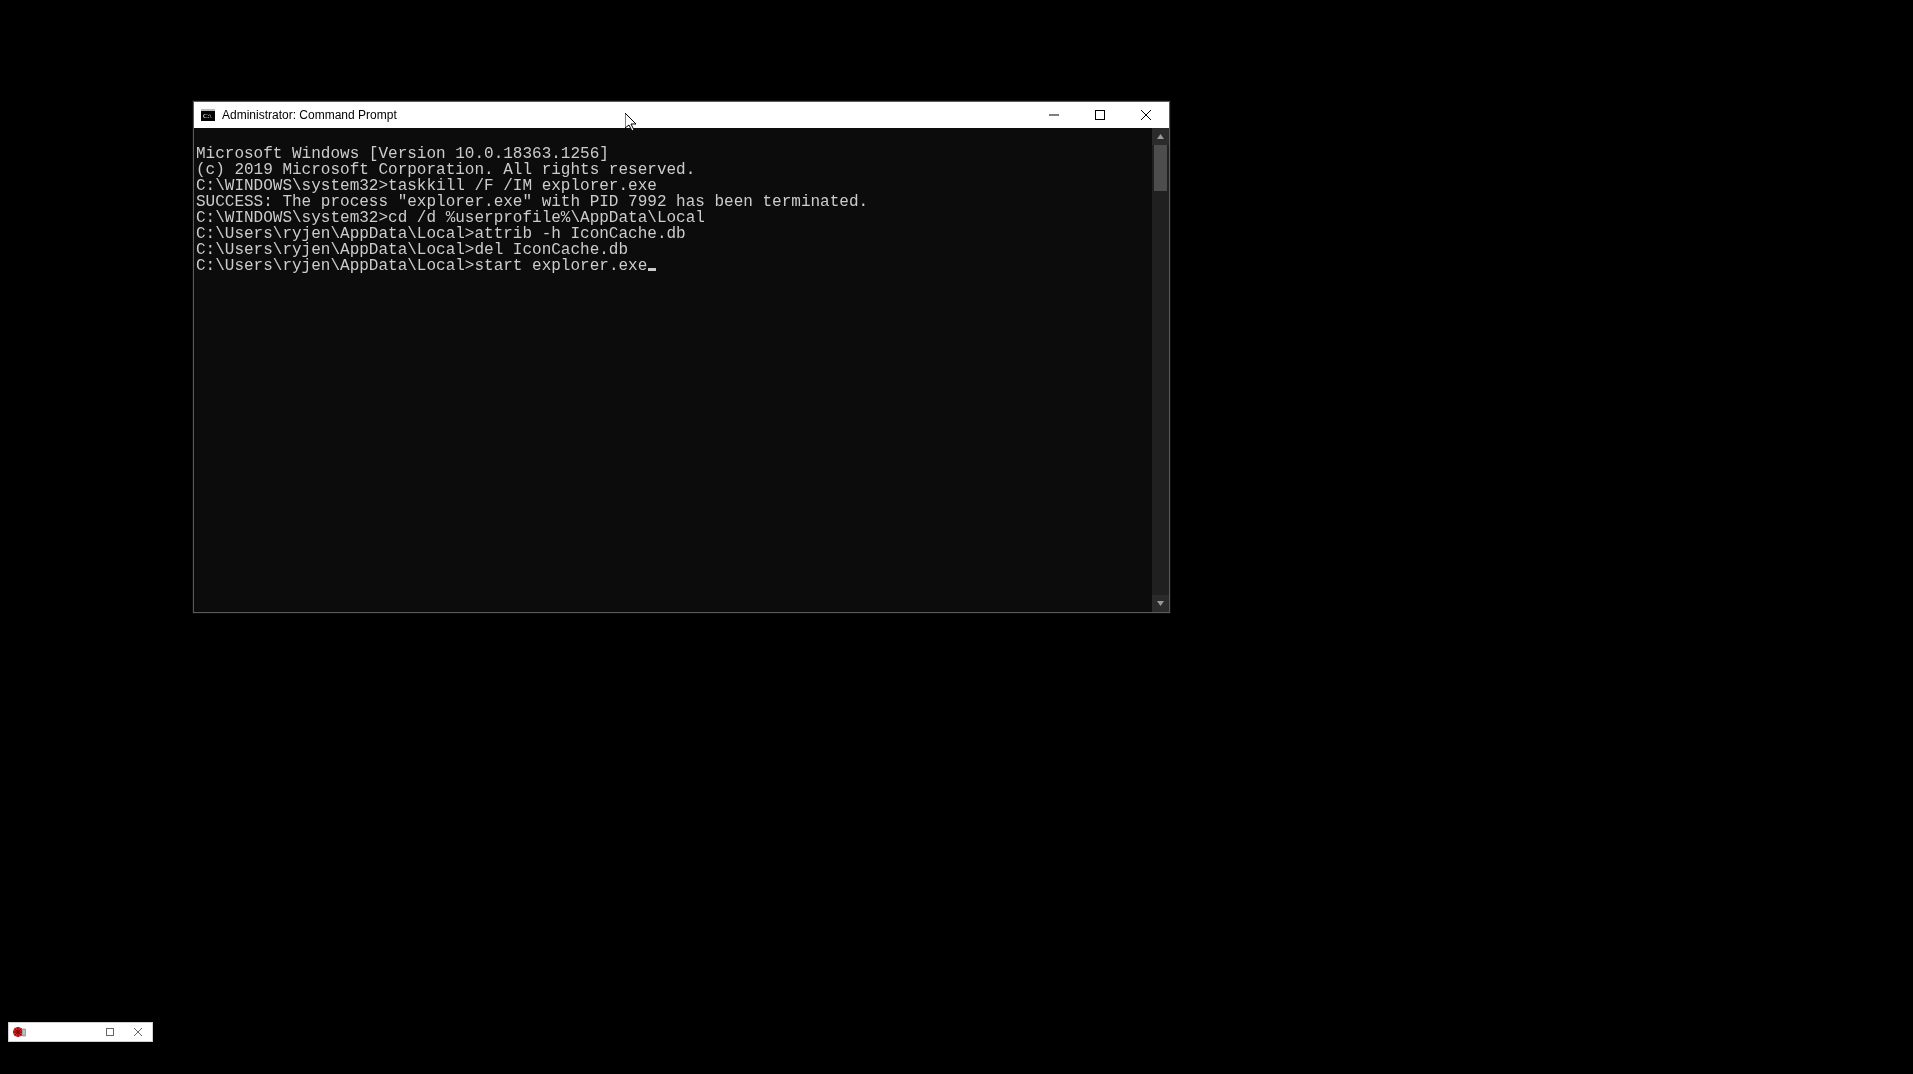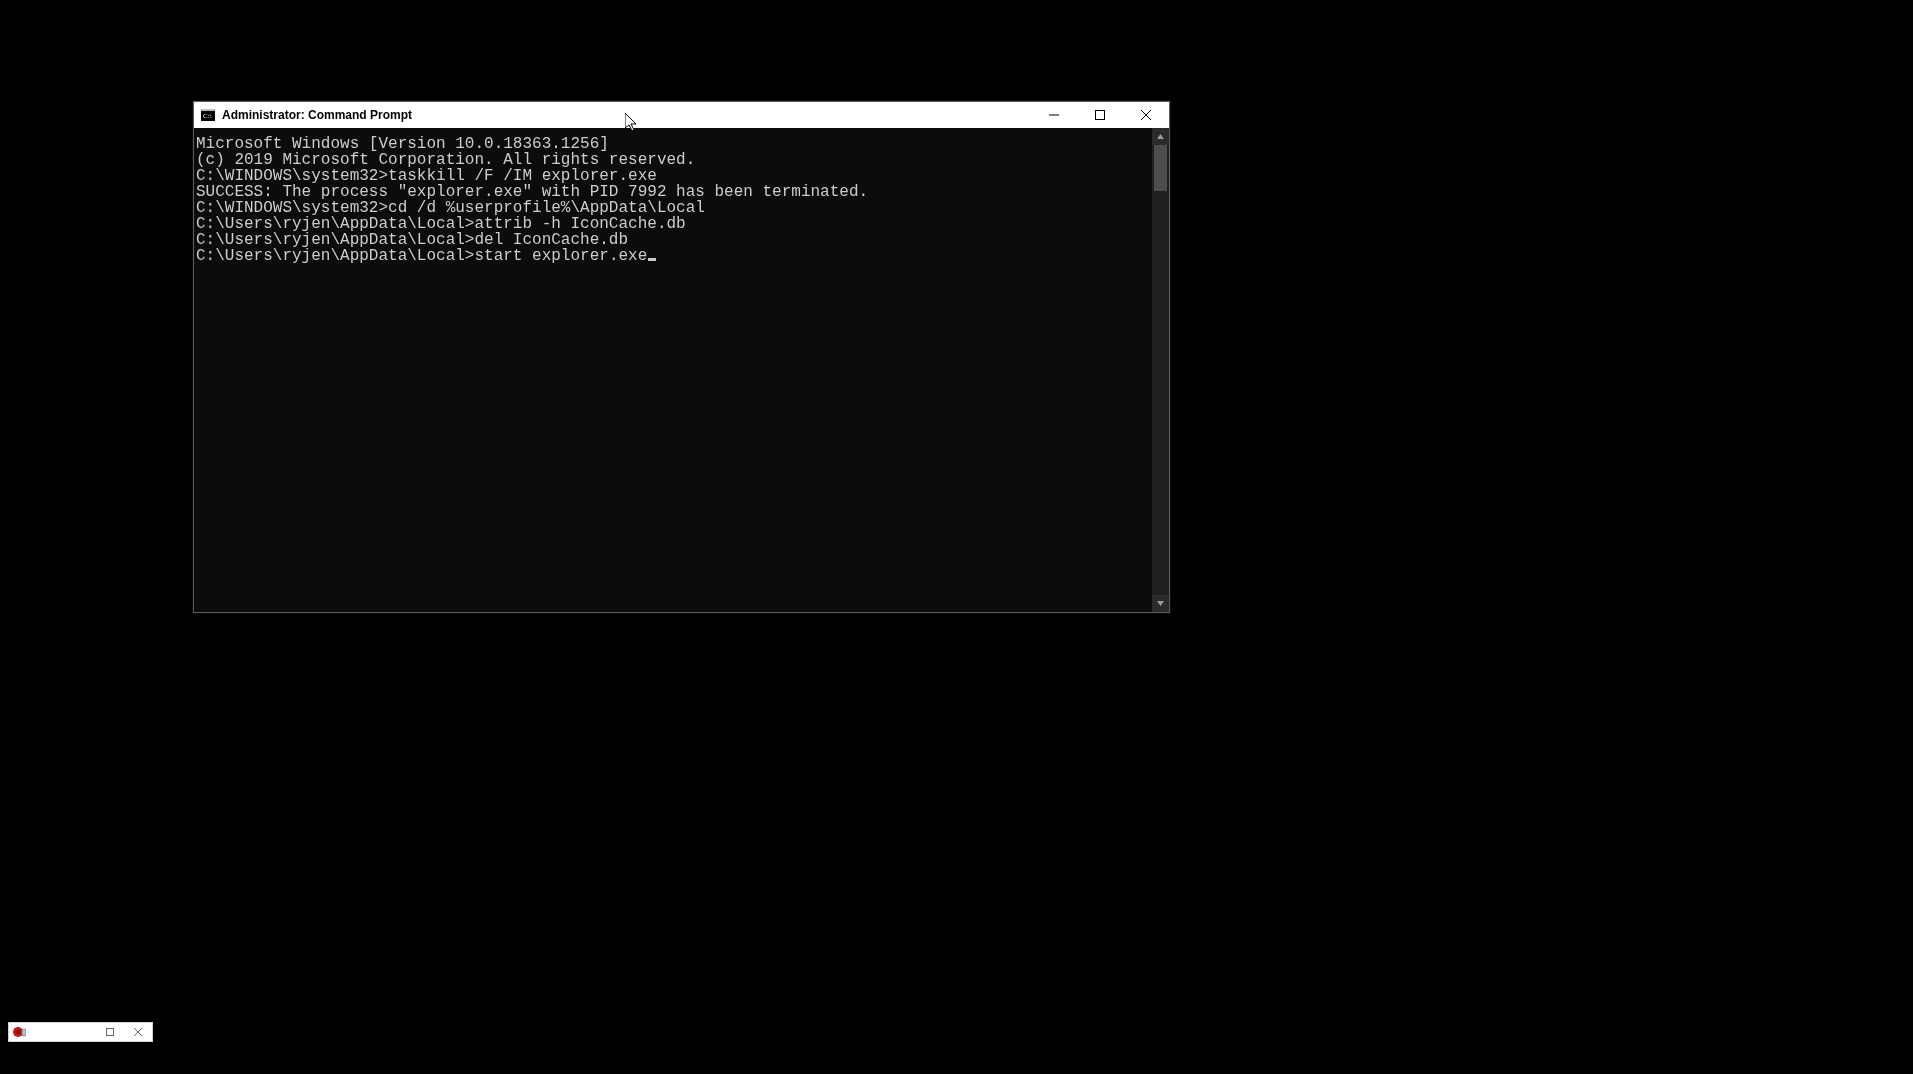--- a/index.html
+++ b/index.html
@@ -39,21 +39,20 @@
     width: 16px;
     height: 16px;
     margin: 0 6px 0 6px;
     display: inline-flex;
     align-items: center;
     justify-content: center;
   }
   .titlebar .title {
     flex: 0 0 auto;
     white-space: nowrap;
-    font-weight: bold;
   }
   .titlebar .drag-area {
     flex: 1 1 auto;
     height: 100%;
   }
   .win-controls {
     display: flex;
     height: 100%;
   }
   .win-btn {
@@ -68,21 +67,21 @@
   .win-btn svg { display:block; }
 
   .client {
     position: relative;
     flex: 1 1 auto;
     background: #0c0c0c;
     display: flex;
   }
   .console {
     flex: 1 1 auto;
-    padding: 8px 0 0 2px;
+    padding: 18px 0 0 2px;
     font-family: Consolas, "Courier New", monospace;
     font-size: 16px;
     line-height: 16px;
     color: #cccccc;
     white-space: pre;
     overflow: hidden;
   }
   .console .line { display:block; }
   .cursor {
     display:inline-block;

